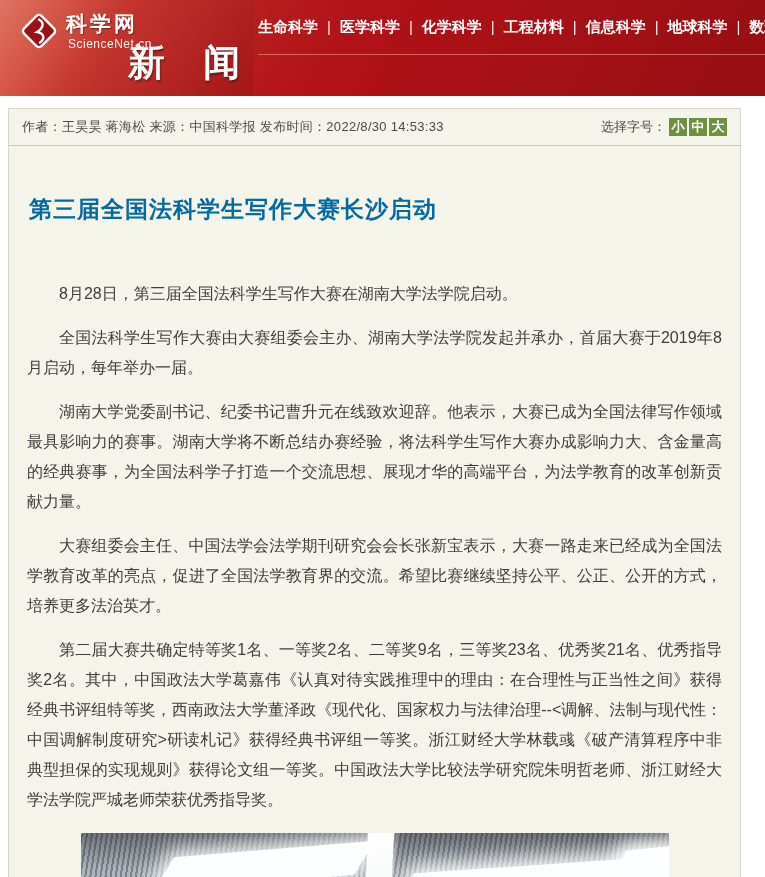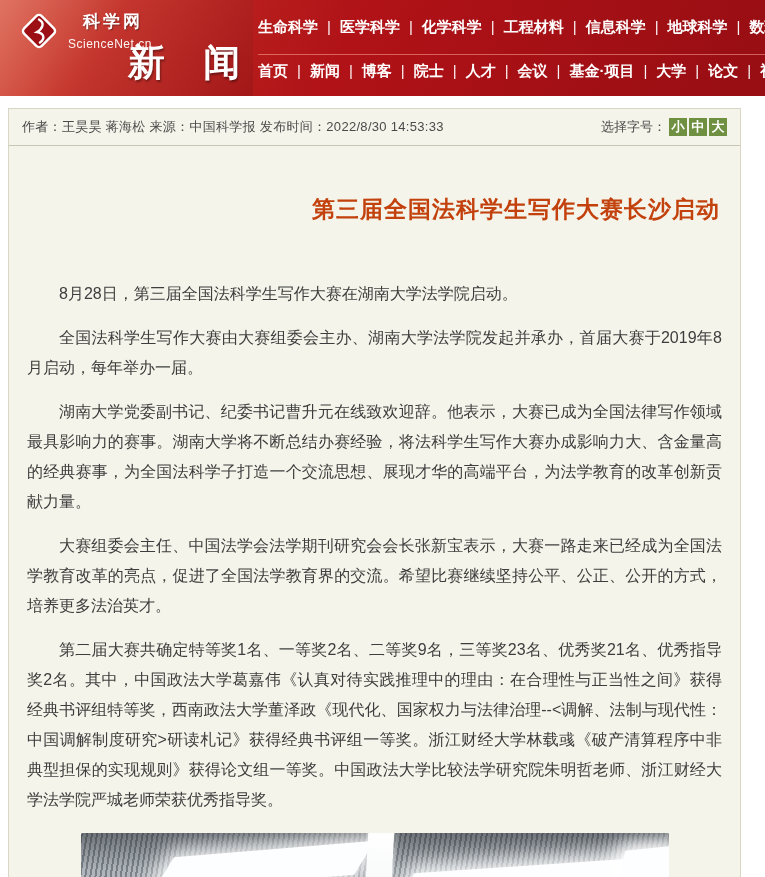--- a/index.html
+++ b/index.html
@@ -14,21 +14,21 @@
     position: absolute; left: 0; top: 0; width: 765px; height: 96px;
     background: linear-gradient(118deg, #d8503a 0%, #c02a22 16%, #b01217 46%, #970e13 100%);
     overflow: hidden; color: #fff;
   }
   .logo-block {
     position: absolute; left: 0; top: 0; width: 253px; height: 100%;
     background: linear-gradient(128deg, rgba(255,255,255,.20) 0%, rgba(255,255,255,.05) 40%, rgba(0,0,0,.10) 100%);
     display: block; text-decoration: none; color: #fff; cursor: pointer;
   }
   .logo-icon { position: absolute; left: 16px; top: 8px; width: 46px; height: 46px; }
-  .site-name { position: absolute; left: 66px; top: 10px; font-size: 17px; font-weight: bold; letter-spacing: 3px; text-shadow: 1px 1px 1px rgba(0,0,0,.35); margin-left: 17px; }
+  .site-name { position: absolute; left: 66px; top: 10px; font-size: 21px; font-weight: bold; letter-spacing: 3px; text-shadow: 1px 1px 1px rgba(0,0,0,.35); }
   .site-domain { position: absolute; left: 68px; top: 37px; font-size: 12px; letter-spacing: .5px; opacity: .95; }
   .section-title { position: absolute; left: 128px; top: 38px; font-size: 37px; font-weight: bold; letter-spacing: 14px; text-shadow: 1px 2px 2px rgba(0,0,0,.35); white-space: nowrap; }
 
   .nav-row { position: absolute; left: 258px; right: 0; display: flex; align-items: center; white-space: nowrap; overflow: hidden; }
   .nav-row1 { top: 0; height: 55px; border-bottom: 1px solid rgba(255,165,150,.55); }
   .nav-row2 { top: 46px; height: 50px; }
   .nav-link { color: #fff; font-size: 15px; font-weight: bold; text-decoration: none; cursor: pointer; flex: 0 0 auto; }
   .nav-link + .nav-link::before { content: "|"; padding: 0 9px; font-weight: normal; opacity: .95; }
 
   
@@ -45,21 +45,21 @@
   .font-size-chooser { display: flex; align-items: center; }
   .fs-label { margin-right: 1px; }
   .fs-options { display: flex; }
   .fs-btn {
     width: 18px; height: 18px; margin-left: 2px; background: #6f9040; color: #fff;
     font-size: 13px; font-weight: bold; display: flex; align-items: center; justify-content: center;
     text-decoration: none; cursor: pointer;
   }
 
   .title {
-    margin: 48px 20px 0; text-align: right; color: #c2410c;
+    margin: 48px 20px 0; text-align: left; color: #0369a1;
     font-size: 23px; font-weight: bold; letter-spacing: 1px;
   }
   .article-body { margin-top: 54px; padding: 0 18px; }
   .para {
     font-size: 16px; line-height: 30px; color: #3d3d3d;
     text-indent: 2em; margin-bottom: 14px; text-align: justify;
   }
 
   
   .photo {
@@ -100,33 +100,20 @@
   <nav class="nav-row nav-row1">
 
   <a class="nav-link">生命科学</a>
       <a class="nav-link">医学科学</a>
       <a class="nav-link">化学科学</a>
       <a class="nav-link">工程材料</a>
       <a class="nav-link">信息科学</a>
       <a class="nav-link">地球科学</a>
       <a class="nav-link">数理科学</a>
     </nav>
-  <nav class="nav-row nav-row2">
-
-  <a class="nav-link">首页</a>
-      <a class="nav-link">新闻</a>
-      <a class="nav-link">博客</a>
-      <a class="nav-link">院士</a>
-      <a class="nav-link">人才</a>
-      <a class="nav-link">会议</a>
-      <a class="nav-link">基金·项目</a>
-      <a class="nav-link">大学</a>
-      <a class="nav-link">论文</a>
-      <a class="nav-link">视频·直播</a>
-    </nav>
 </header>
 
 <main class="content-box">
   <div class="meta-bar">
     <span class="byline">作者：王昊昊 蒋海松 来源：中国科学报 发布时间：2022/8/30 14:53:33</span>
     <span class="font-size-chooser">
       <span class="fs-label">选择字号：</span>
       <span class="fs-options">
 
       <a class="fs-btn">小</a>

